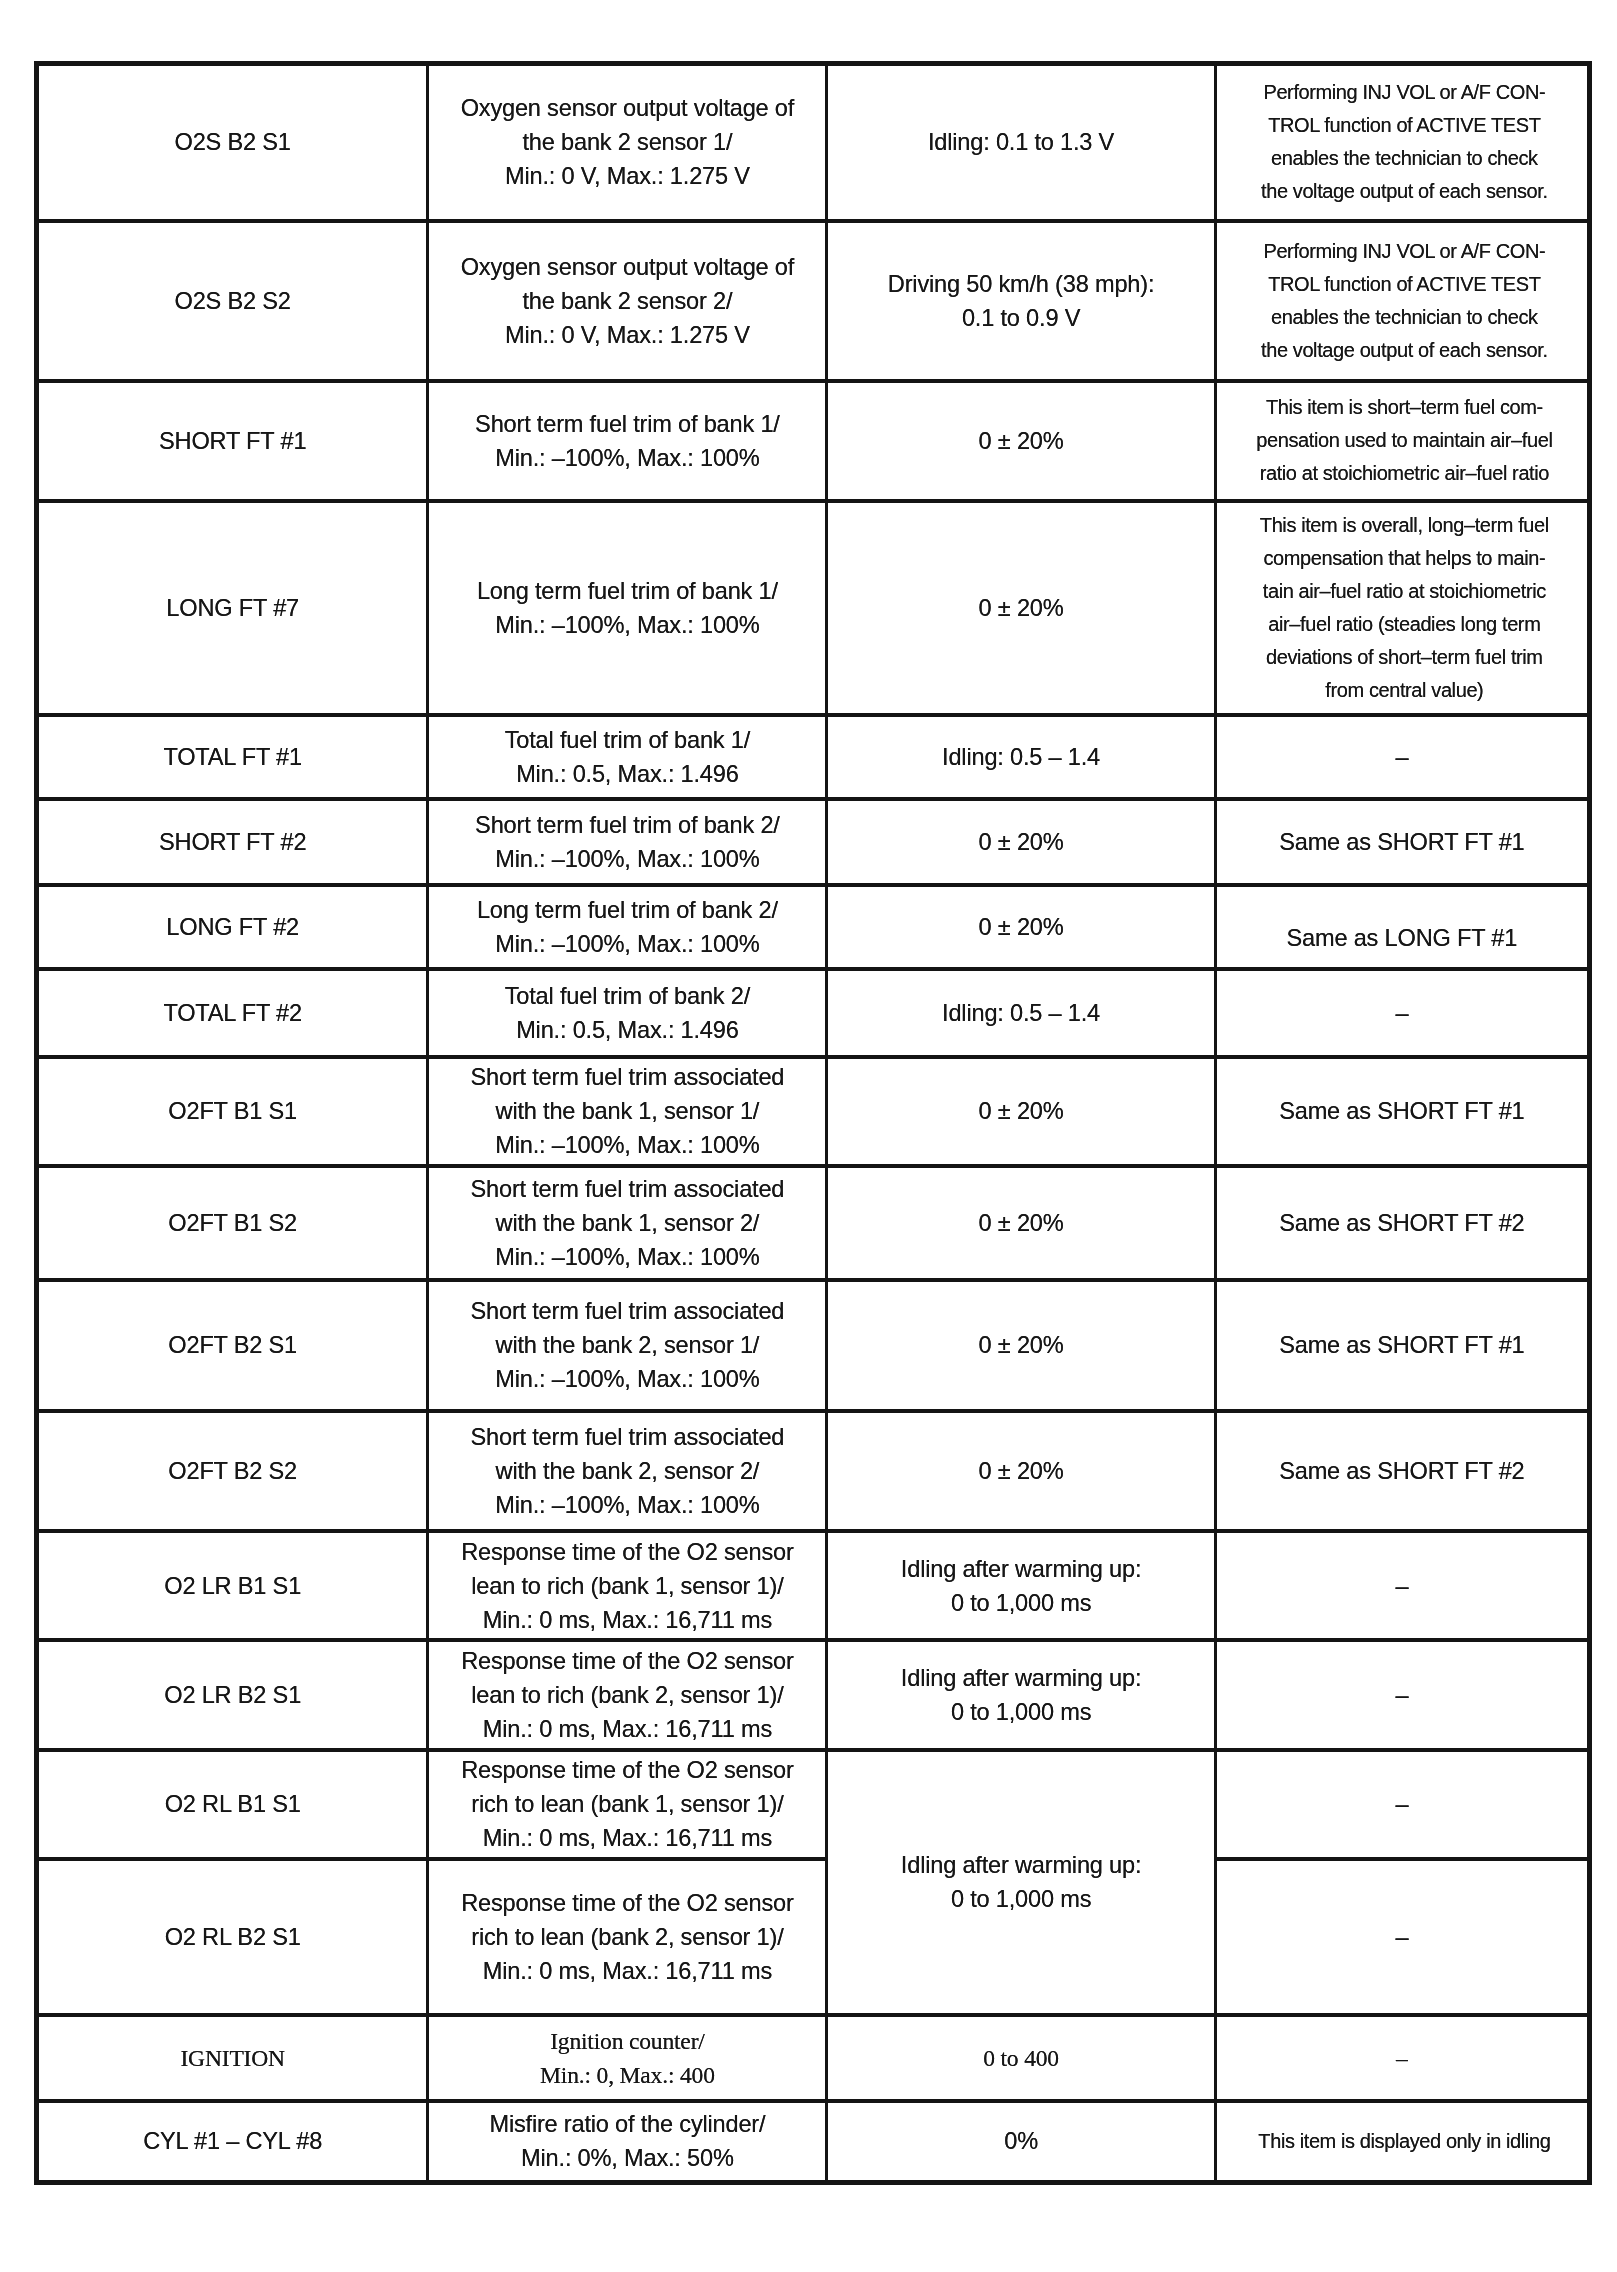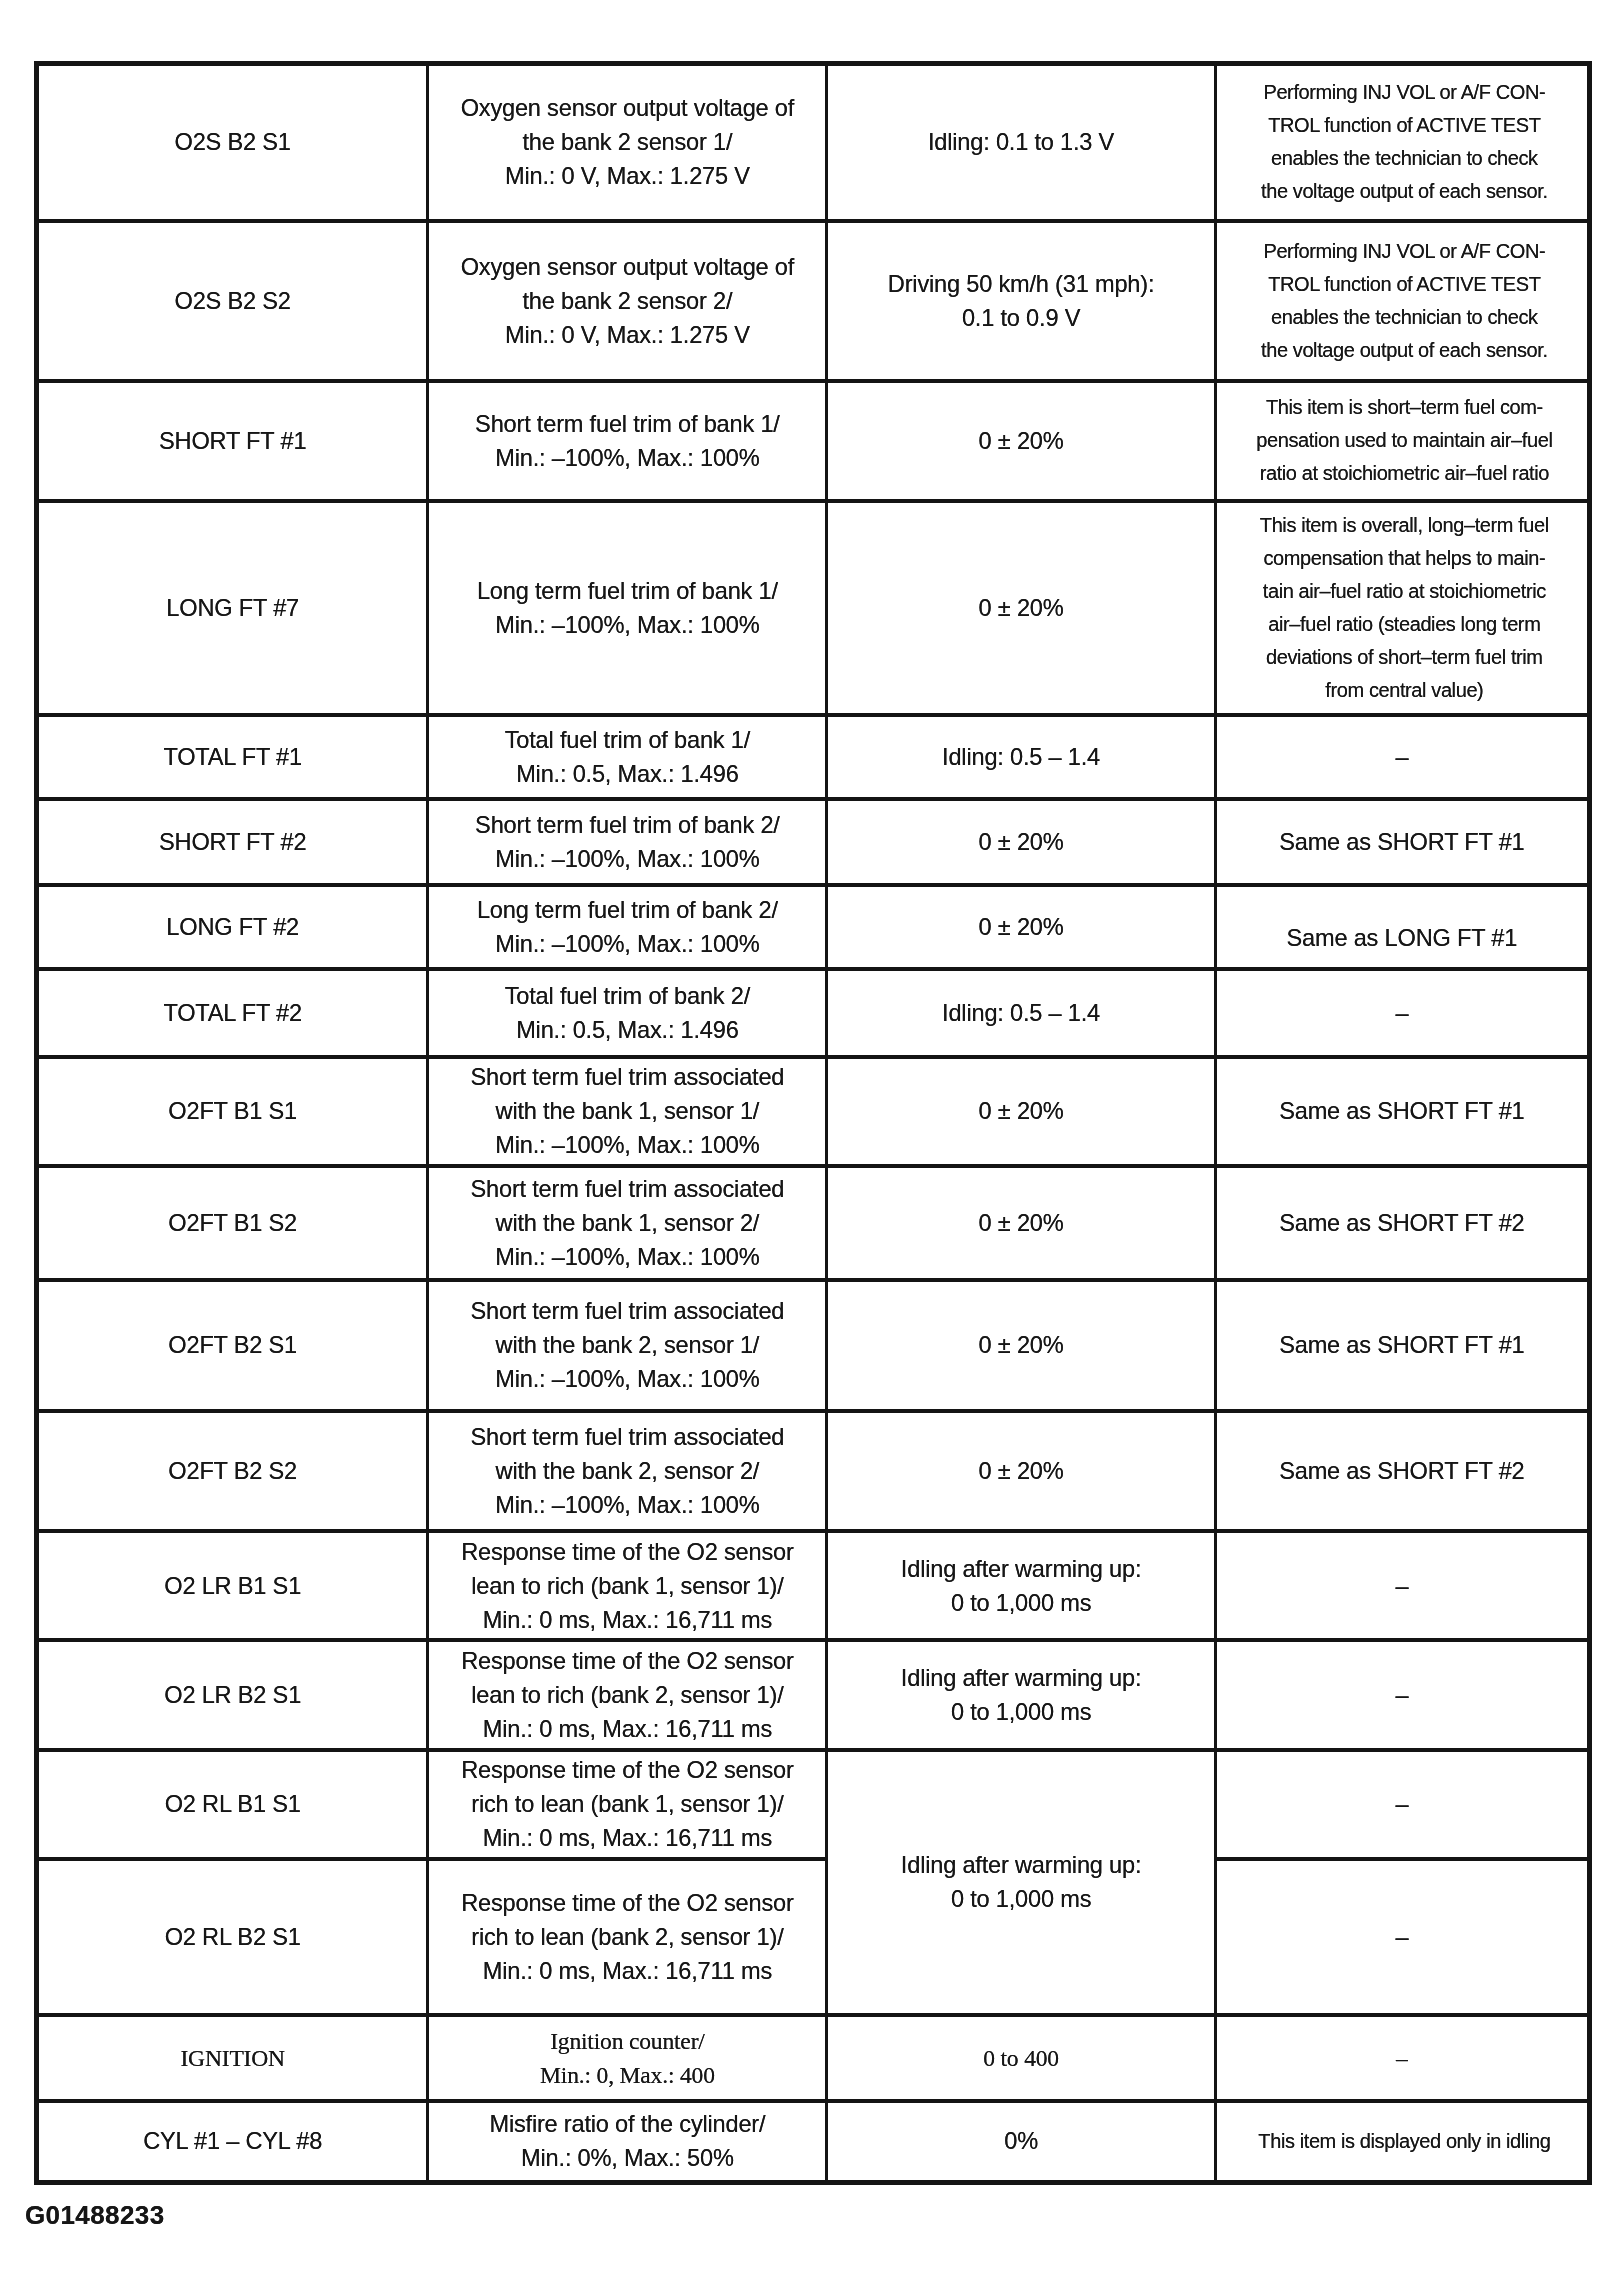--- a/index.html
+++ b/index.html
@@ -79,21 +79,21 @@
           <td class="cell note note-para">Performing INJ VOL or A/F CON-
 TROL function of ACTIVE TEST
 enables the technician to check
 the voltage output of each sensor.</td>
         </tr>
         <tr style="height: 160px;">
           <td class="cell item">O2S B2 S2</td>
           <td class="cell desc">Oxygen sensor output voltage of
 the bank 2 sensor 2/
 Min.: 0 V, Max.: 1.275 V</td>
-          <td class="cell cond">Driving 50 km/h (31 mph):
+          <td class="cell cond">Driving 50 km/h (38 mph):
 0.1 to 0.9 V</td>
           <td class="cell note note-para">Performing INJ VOL or A/F CON-
 TROL function of ACTIVE TEST
 enables the technician to check
 the voltage output of each sensor.</td>
         </tr>
         <tr style="height: 120px;">
           <td class="cell item">SHORT FT #1</td>
           <td class="cell desc">Short term fuel trim of bank 1/
 Min.: –100%, Max.: 100%</td>
@@ -218,16 +218,15 @@
         <tr style="height: 81px;">
           <td class="cell item">CYL #1 – CYL #8</td>
           <td class="cell desc">Misfire ratio of the cylinder/
 Min.: 0%, Max.: 50%</td>
           <td class="cell cond">0%</td>
           <td class="cell note note-para">This item is displayed only in idling</td>
         </tr>
       </tbody>
   </table>
 
-  <div class="figure-id">G01488233</div>
 
 </div>
 
 
 </body></html>

